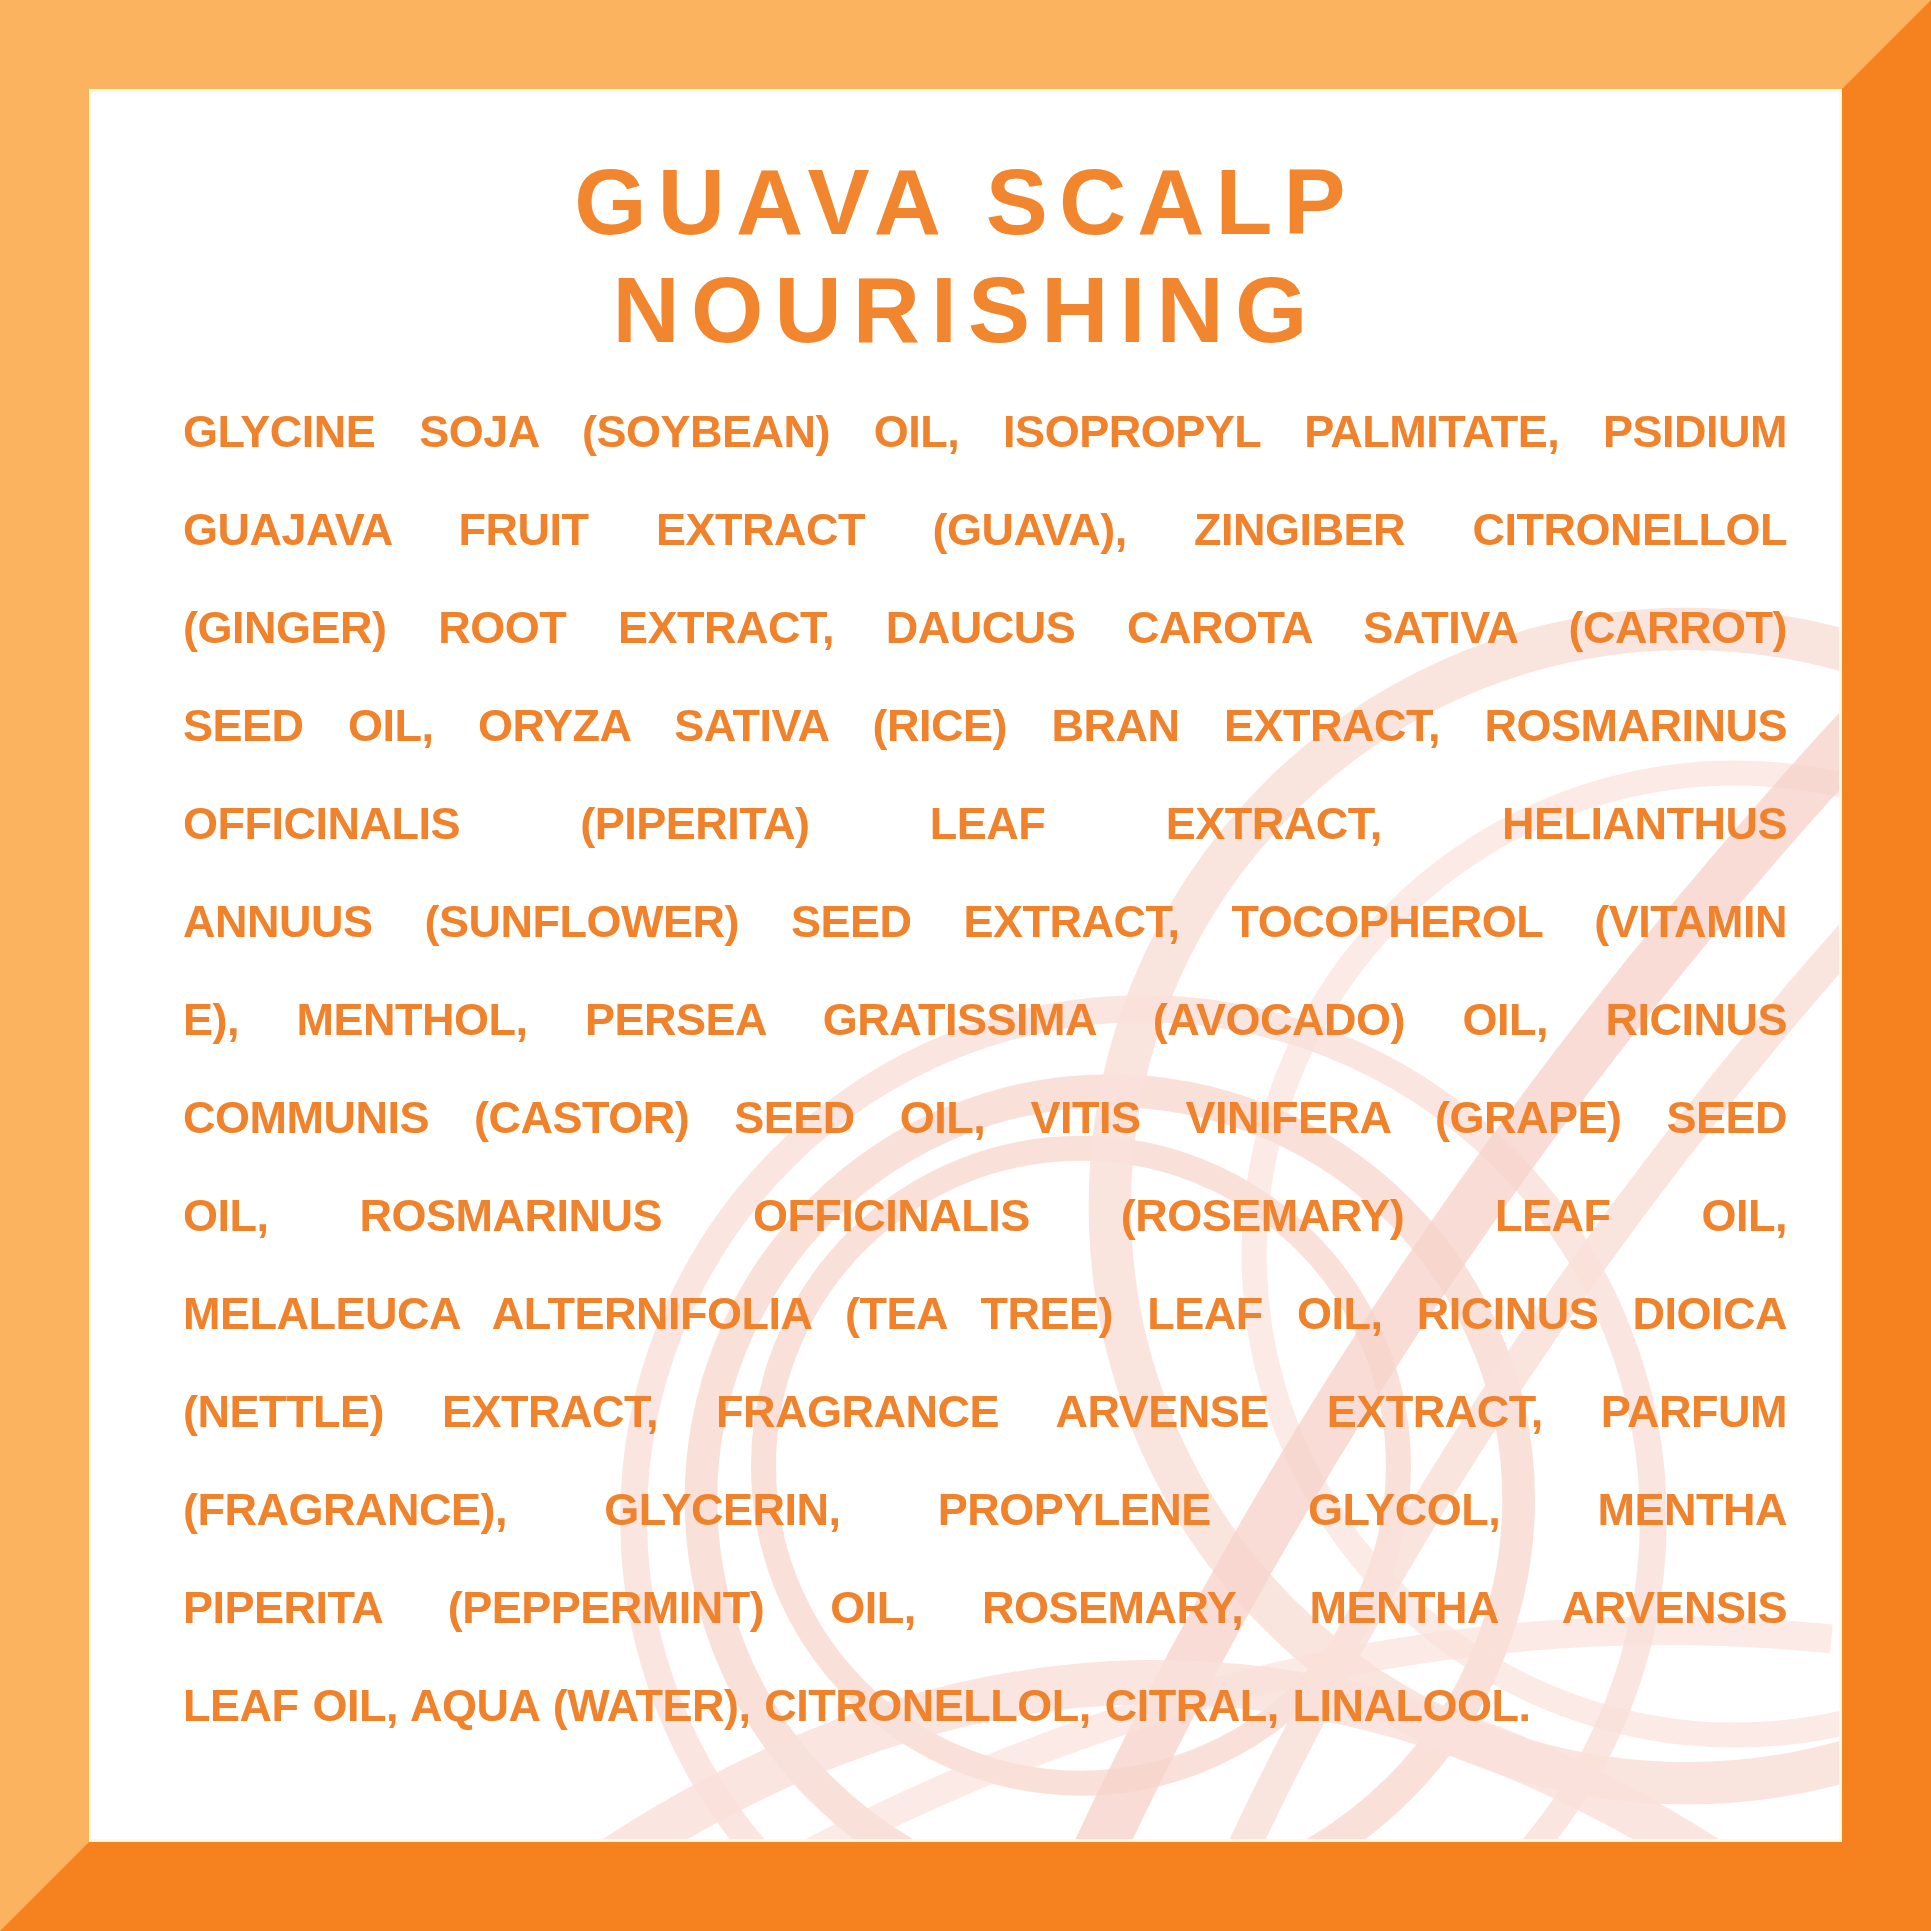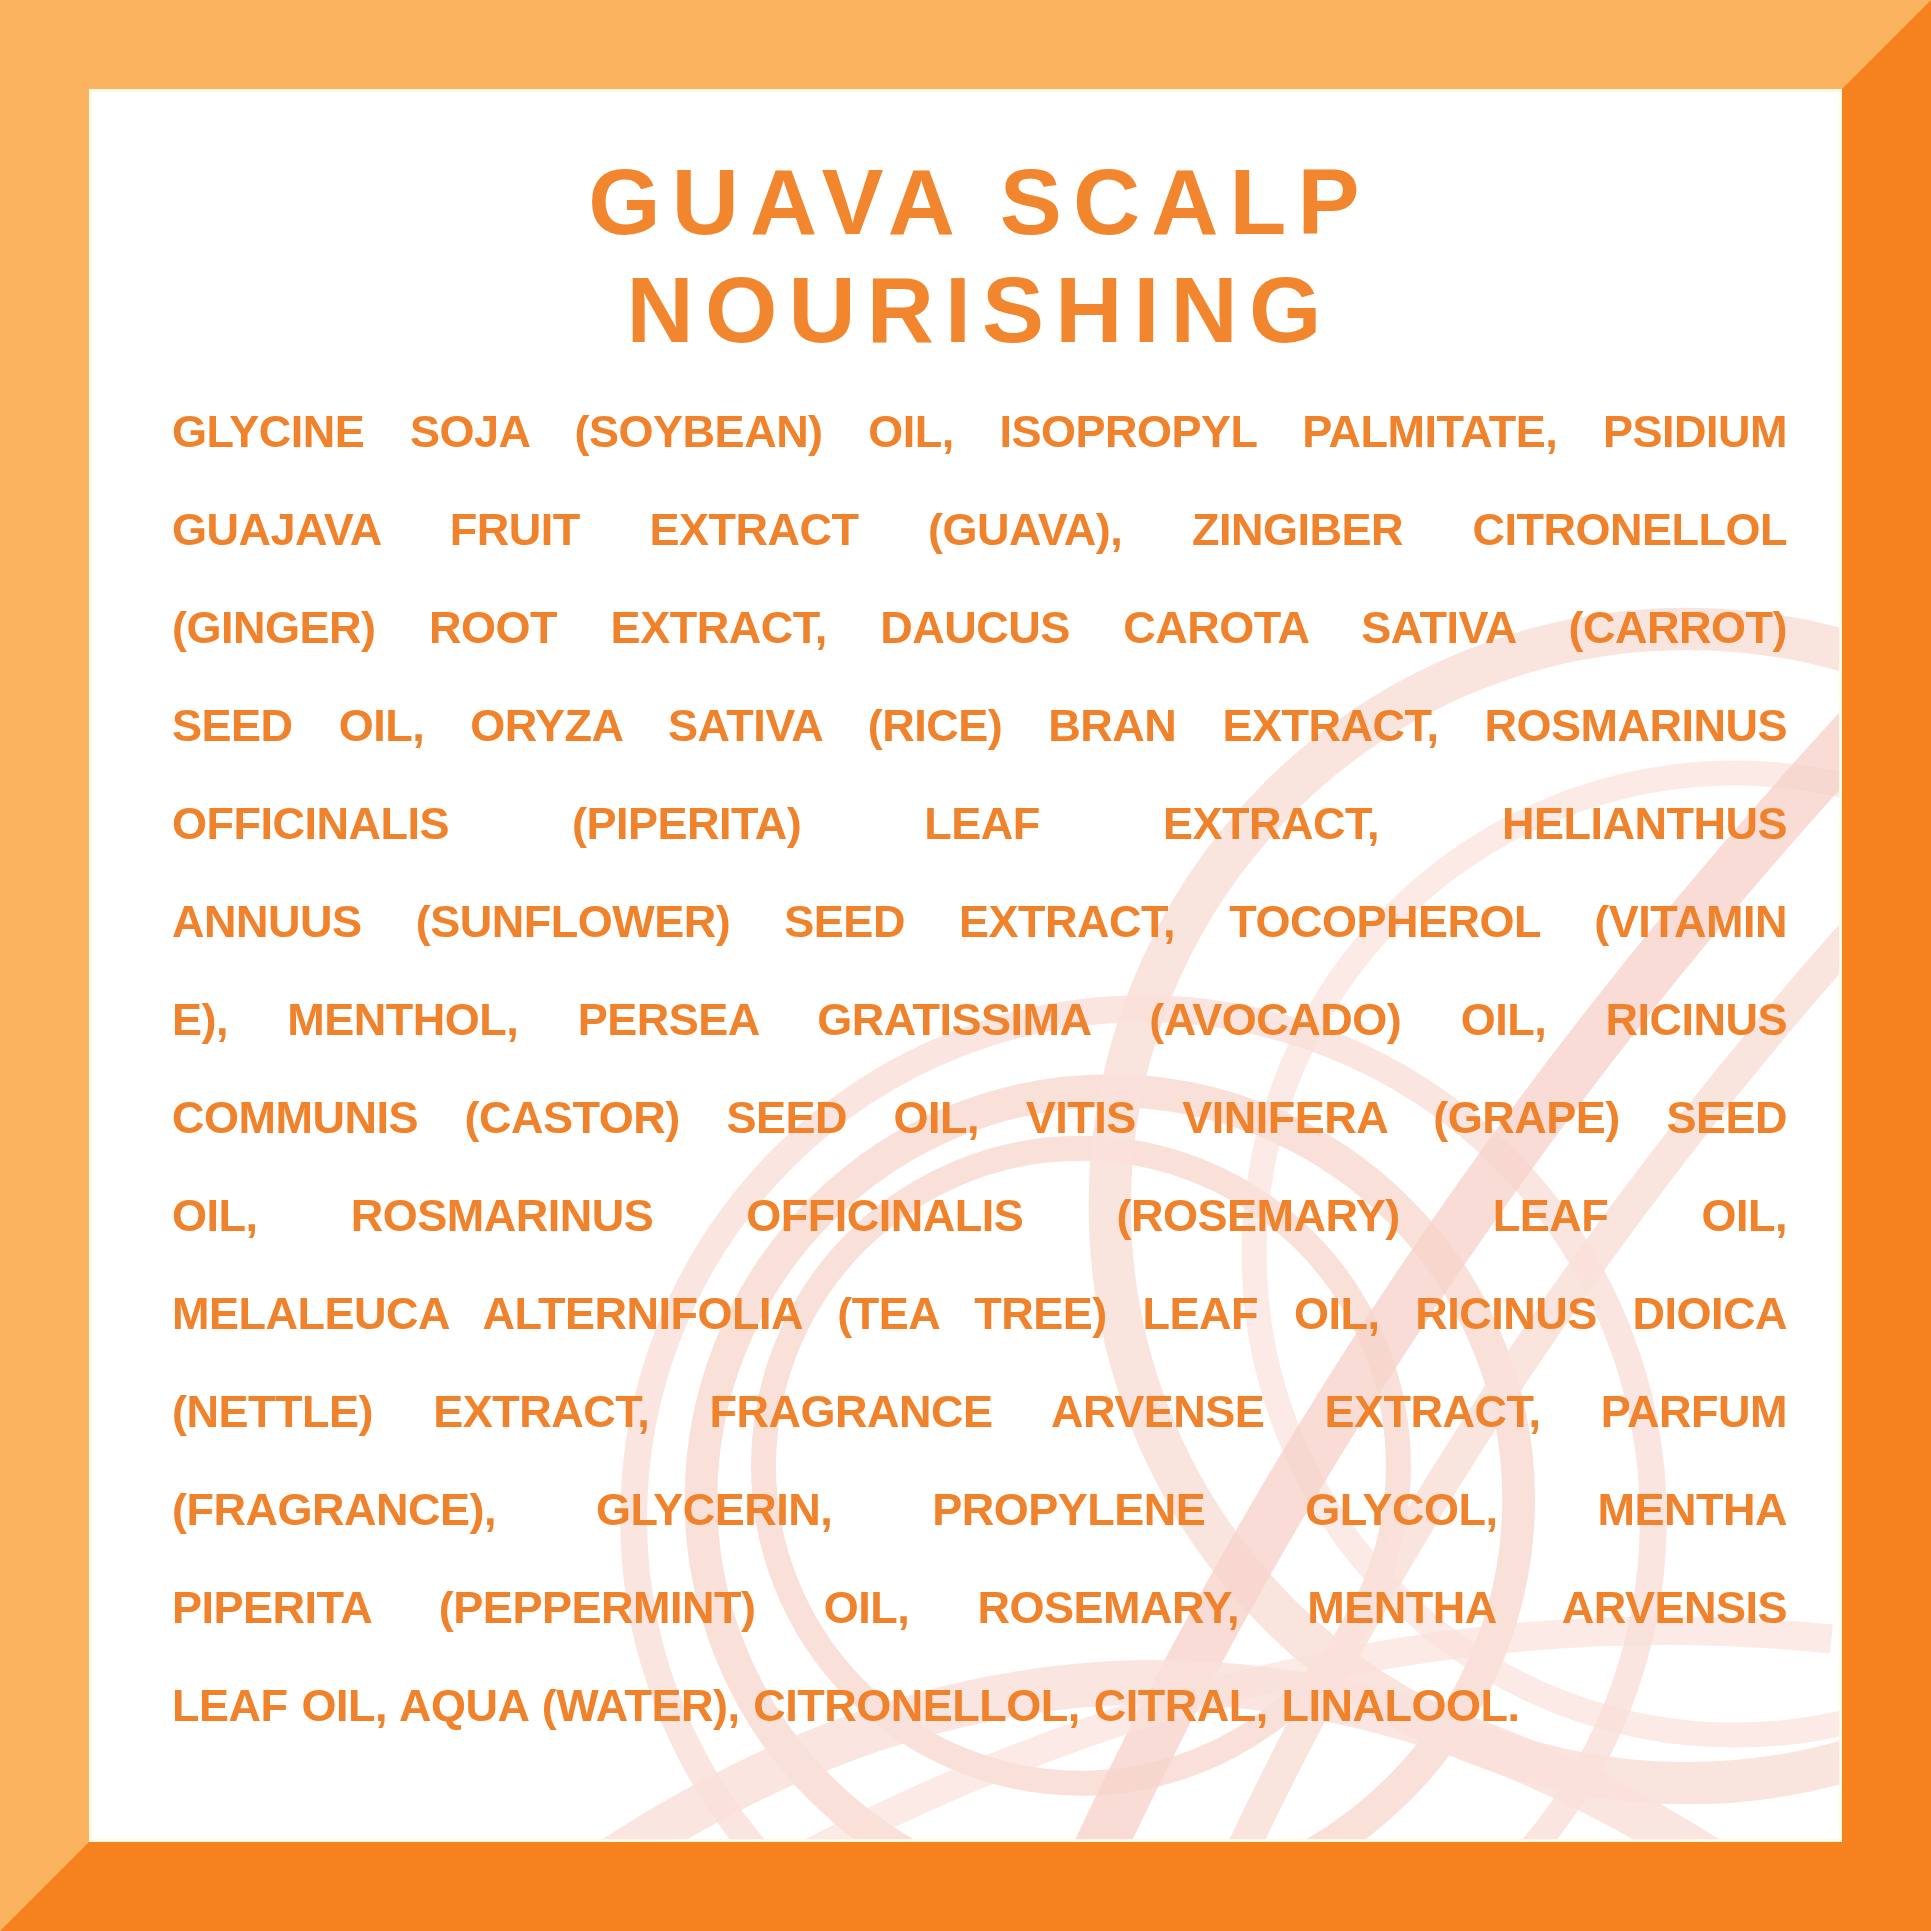--- a/index.html
+++ b/index.html
@@ -32,40 +32,41 @@
     overflow: hidden;
   }
   .swirl {
     position: absolute; inset: 0;
     width: 100%; height: 100%;
     z-index: 0;
     pointer-events: none;
   }
   .content {
     position: relative; z-index: 1;
-    padding: 42px 52px 0 80px;
+    padding: 42px 52px 0 52px;
     height: 100%;
   }
   .title {
     text-align: center;
     color: var(--title);
     font-weight: bold;
     font-size: 93px;
     letter-spacing: 0.12em;
     line-height: 108px;
     margin-top: 13.5px;
     margin-bottom: 19.3px;
   }
   .ingredients {
     color: var(--body);
     font-weight: bold;
     font-size: 45px;
     letter-spacing: -0.5px;
     line-height: 98px;
     word-spacing: 1.9px;
+    margin-left: 39px;
   }
   .ing-line {
     text-align: justify;
     text-align-last: justify;
   }
   .ing-line.last {
     text-align-last: left;
   }
 </style>
 </head>

